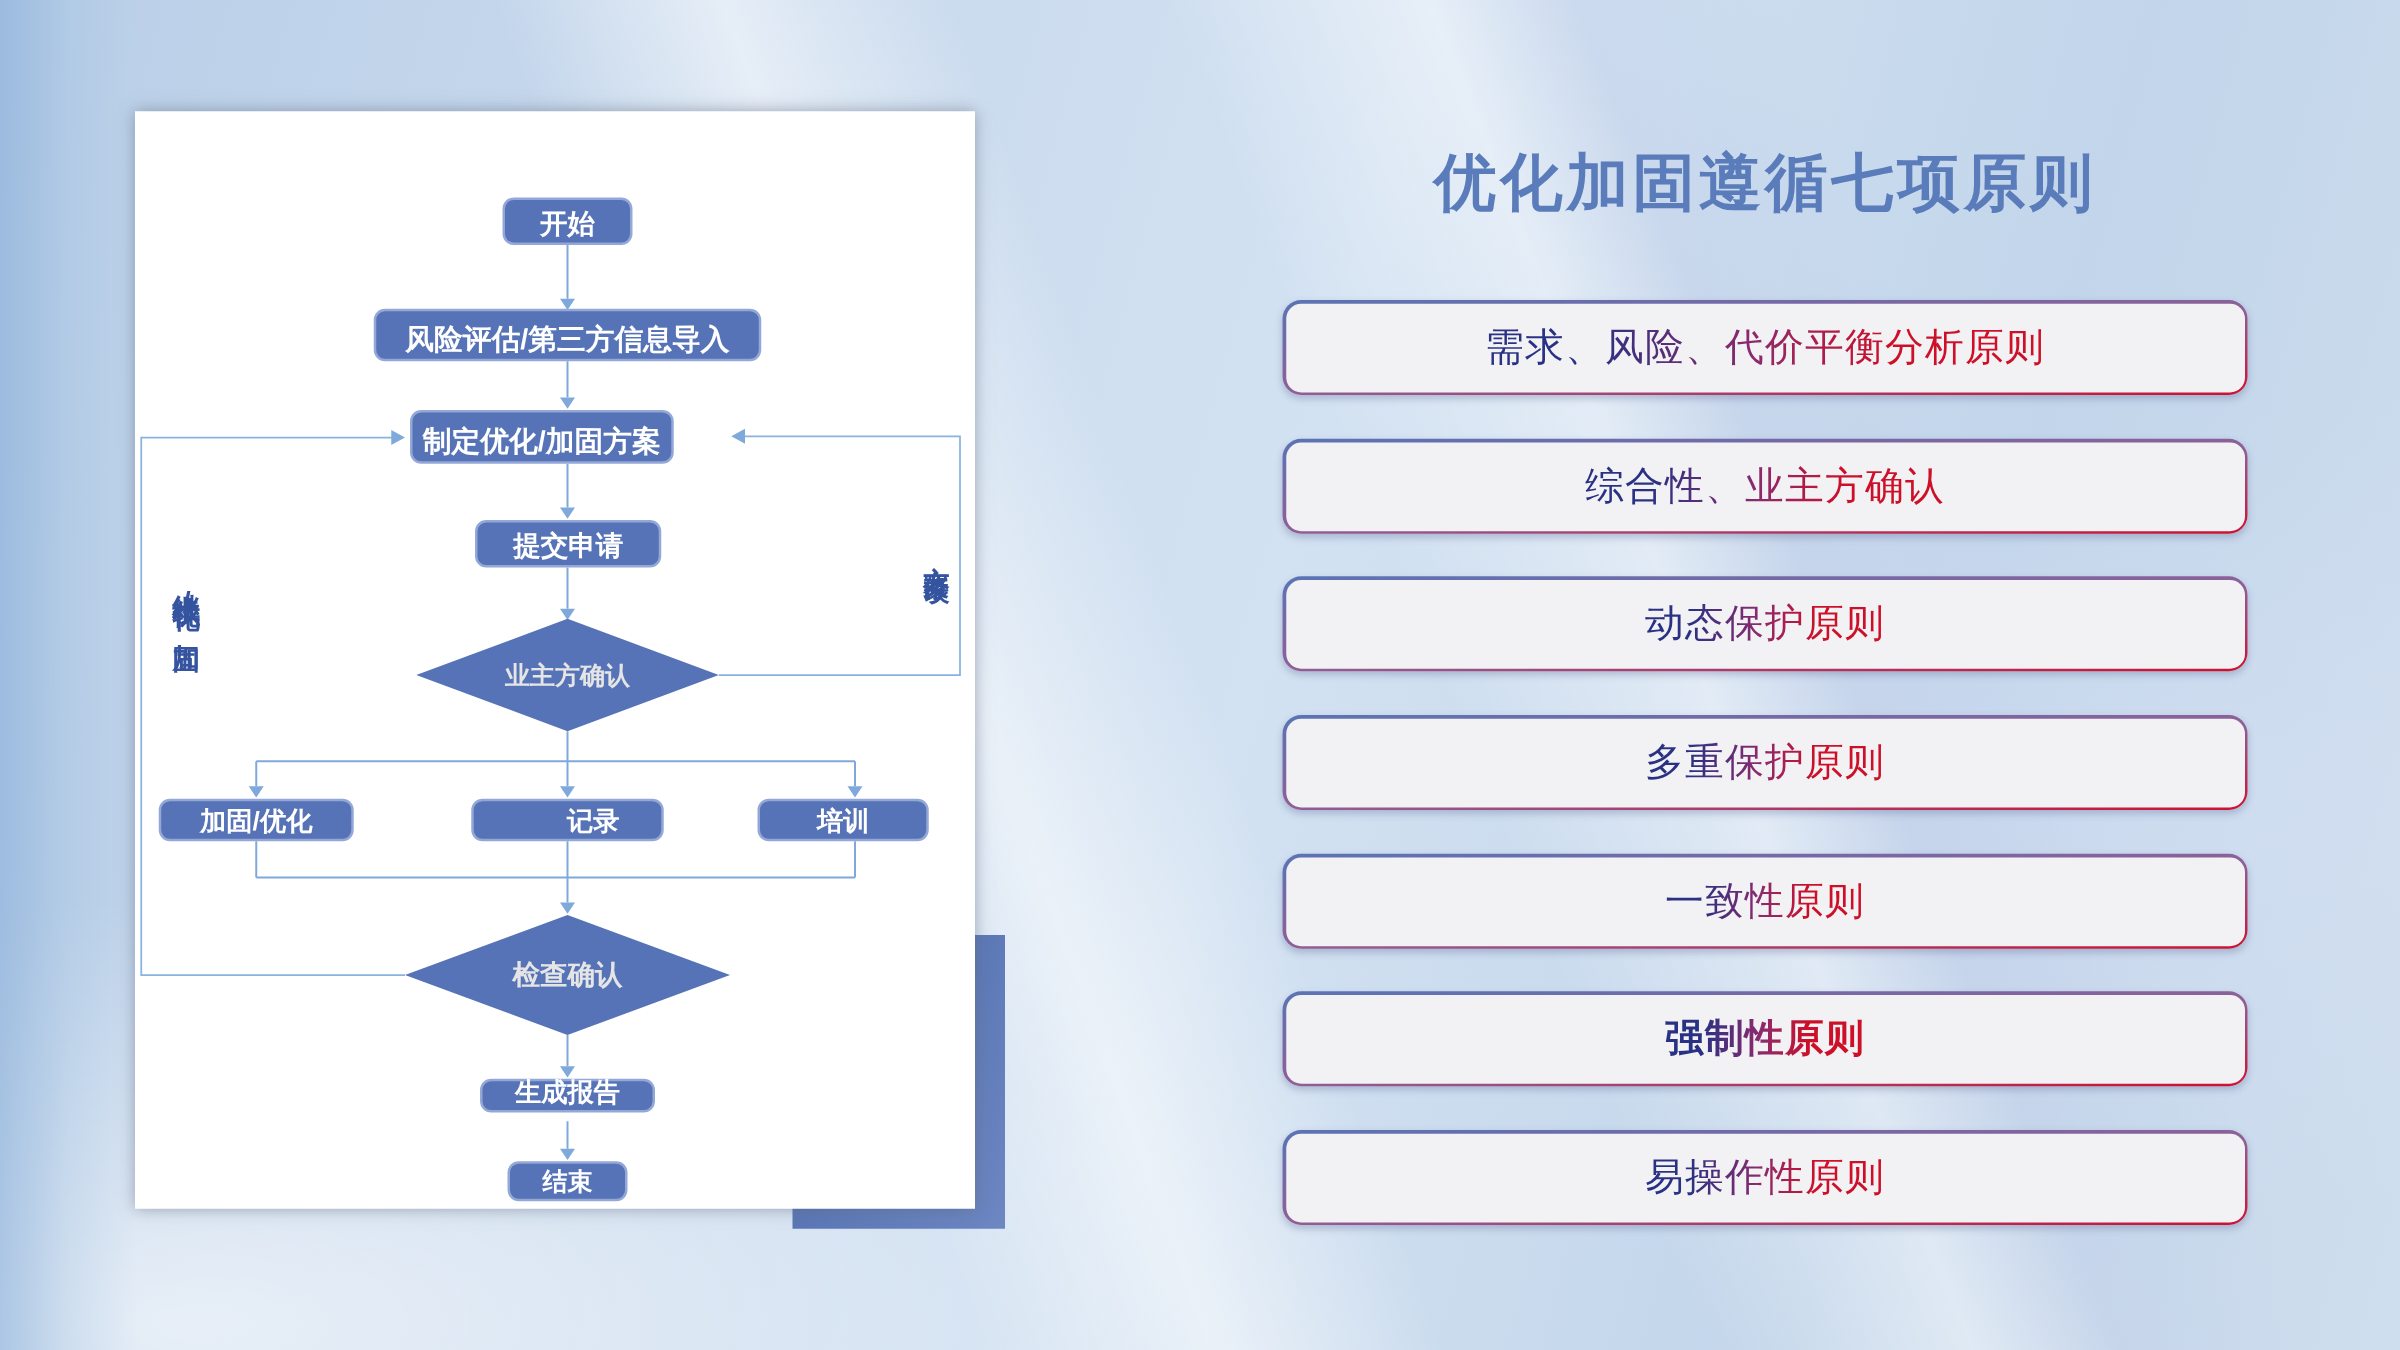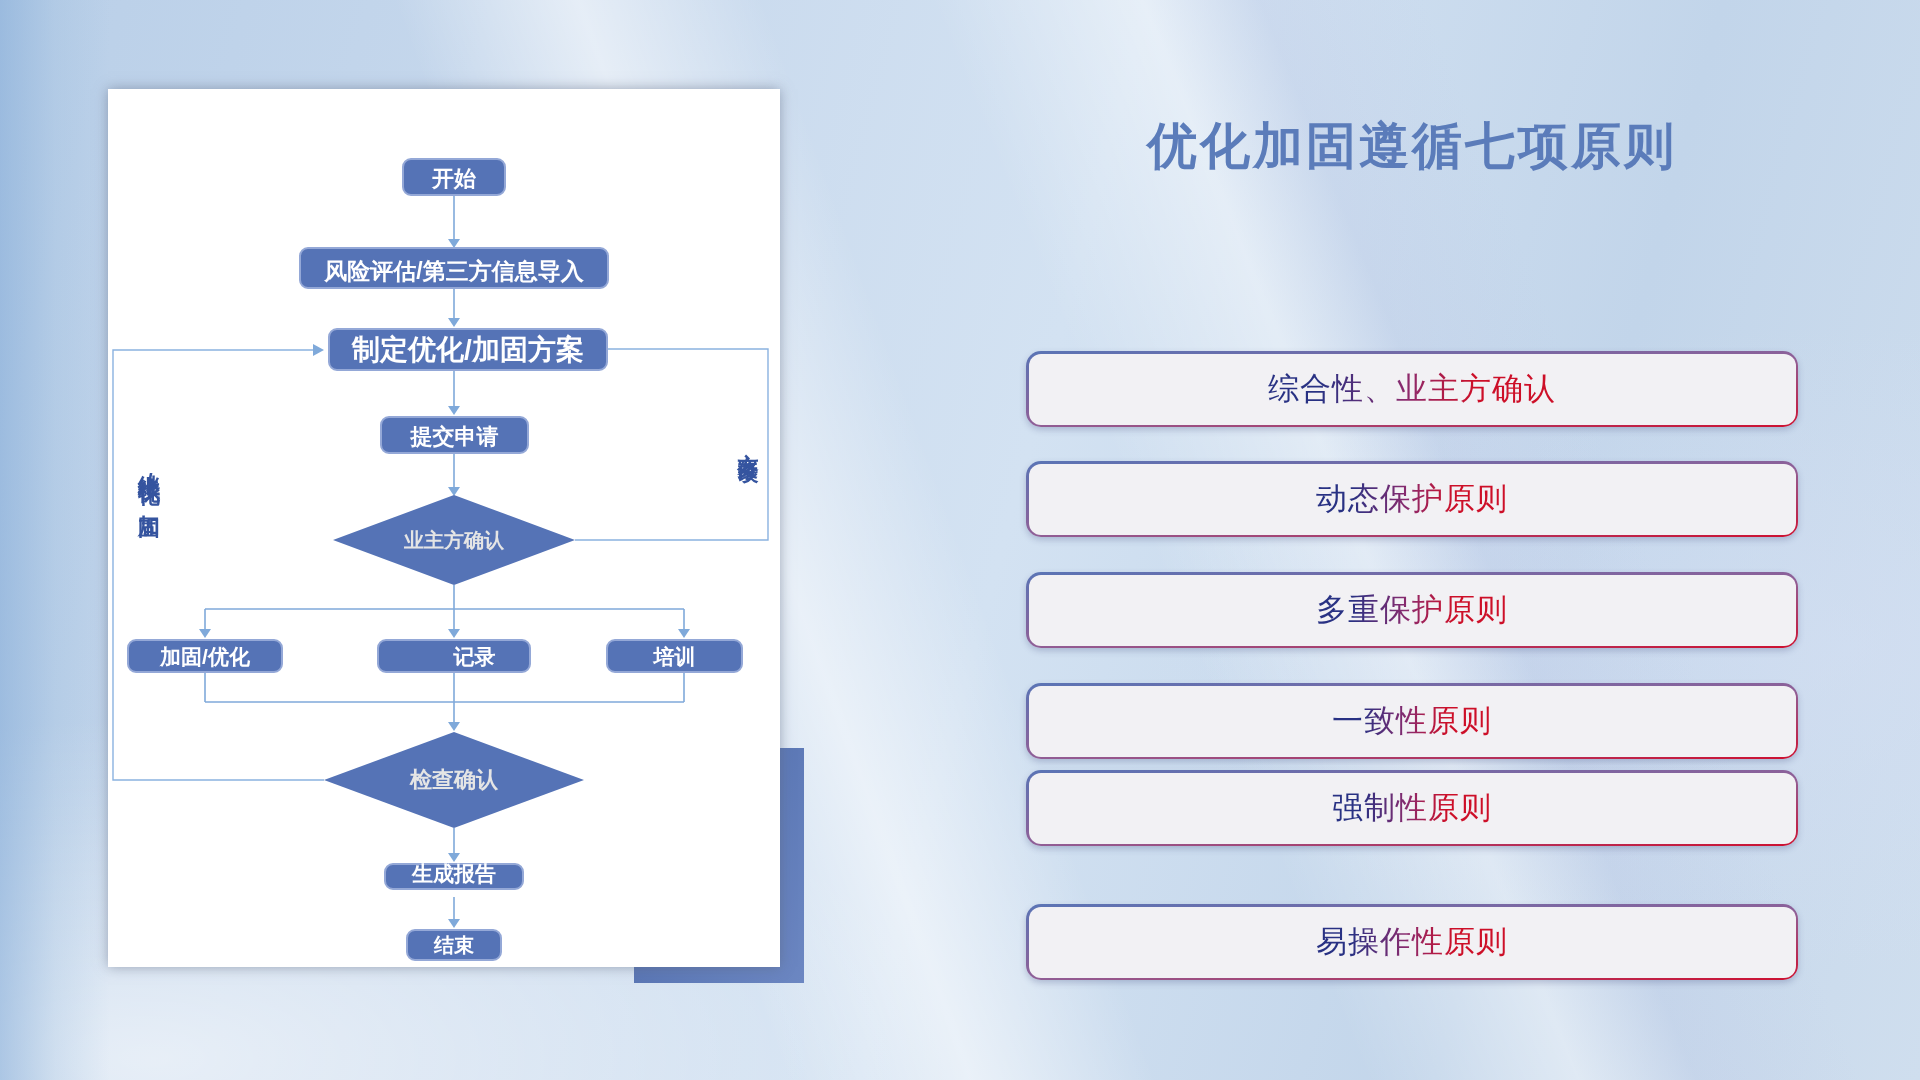--- a/index.html
+++ b/index.html
@@ -93,21 +93,21 @@
       <path d="M596,343 L596,355 L585,349 Z"></path>
     </g>
   </svg>
 
   <div class="fnode" style="left:402px;top:158px;width:104px;height:38px;">
     <span>开始</span>
   </div>
   <div class="fnode" style="left:299px;top:247px;width:310px;height:42px;font-size:23px;">
     <span>风险评估/第三方信息导入</span>
   </div>
-  <div class="fnode" style="left:328px;top:328px;width:280px;height:43px;font-size:28px;">
+  <div class="fnode" style="left:328px;top:328px;width:211px;height:43px;font-size:23px;">
     <span>制定优化/加固方案</span>
   </div>
   <div class="fnode" style="left:380px;top:416px;width:149px;height:38px;">
     <span>提交申请</span>
   </div>
   <div class="fdiamond" style="left:333px;top:495px;width:242px;height:90px;">
     <span>业主方确认</span>
   </div>
   <div class="fnode" style="left:127px;top:639px;width:156px;height:34px;font-size:21px;">
     <span>加固/优化</span>
@@ -126,41 +126,46 @@
   </div>
   <div class="fnode" style="left:406px;top:929px;width:96px;height:32px;font-size:20px;">
     <span>结束</span>
   </div>
 
   <div class="vlabel left">继续优化/加固</div>
   <div class="vlabel right">方案修改</div>
 
   <div class="panel-title">优化加固遵循七项原则</div>
 
+  <div class="pbox" style="top:240px;">
+    <div class="pbox-inner">
+      <span class="ptext">需求、风险、代价平衡分析原则</span>
+    </div>
+  </div>
   <div class="pbox" style="top:351px;">
     <div class="pbox-inner">
       <span class="ptext">综合性、业主方确认</span>
     </div>
   </div>
   <div class="pbox" style="top:461px;">
     <div class="pbox-inner">
       <span class="ptext">动态保护原则</span>
     </div>
   </div>
   <div class="pbox" style="top:572px;">
     <div class="pbox-inner">
       <span class="ptext">多重保护原则</span>
     </div>
   </div>
   <div class="pbox" style="top:683px;">
     <div class="pbox-inner">
       <span class="ptext">一致性原则</span>
     </div>
   </div>
-  <div class="pbox" style="top:770px;">
+  <div class="pbox" style="top:793px;font-weight:bold;">
     <div class="pbox-inner">
       <span class="ptext">强制性原则</span>
     </div>
   </div>
   <div class="pbox" style="top:904px;">
     <div class="pbox-inner">
       <span class="ptext">易操作性原则</span>
     </div>
   </div>
 </div>

